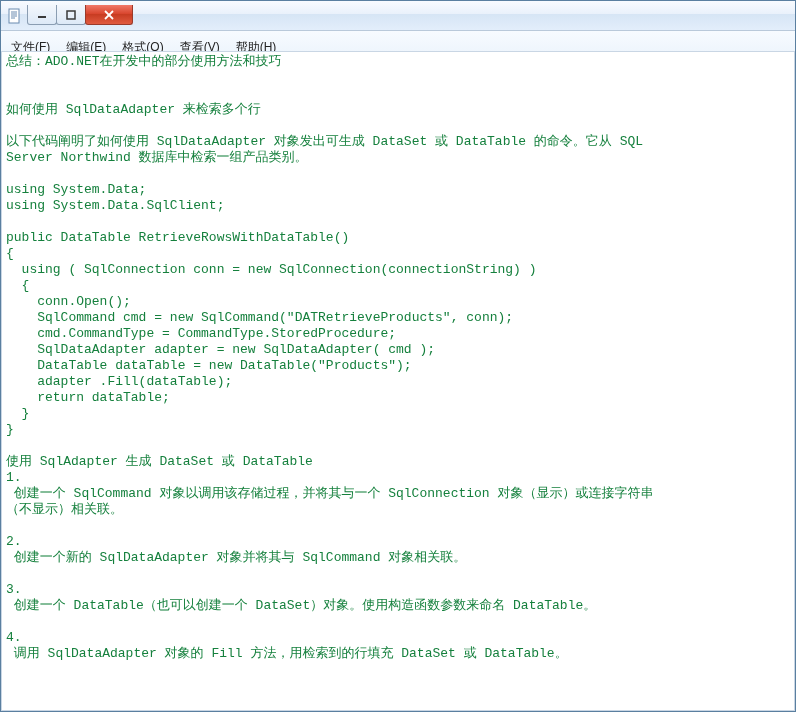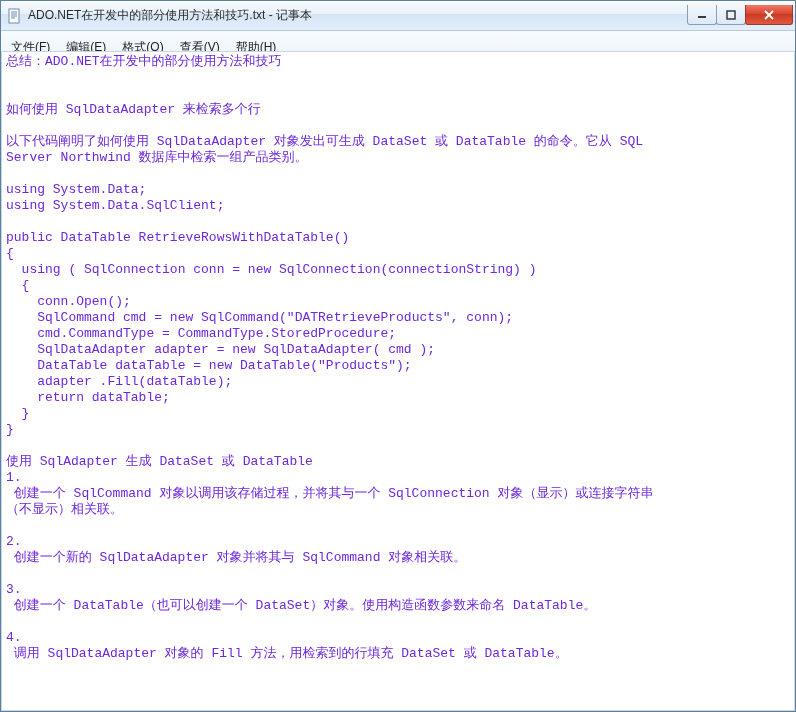--- a/index.html
+++ b/index.html
@@ -73,40 +73,39 @@
       top: 51px; left: 1px; right: 1px; bottom: 1px;
       border: 1px solid #c9d6e4;
       background: #fff;
     }
     .content {
       width: 100%; height: 100%;
       padding: 2px 4px;
       font-family: "SimSun", "NSimSun", "Courier New", monospace;
       font-size: 13px;
       line-height: 16px;
-      color: #6d28d9;
+      color: #15803d;
       white-space: pre;
       overflow: auto;
       outline: none;
     }
   </style>
 </head>
 <body>
 
 <div class="titlebar">
   <span class="icon">
     <svg width="16" height="16" viewBox="0 0 16 16">
       <rect x="2" y="1" width="10" height="14" fill="#fff" stroke="#6a8bb0" stroke-width="1"></rect>
       <line x1="4" y1="4" x2="10" y2="4" stroke="#6a8bb0" stroke-width="1"></line>
       <line x1="4" y1="6" x2="10" y2="6" stroke="#6a8bb0" stroke-width="1"></line>
       <line x1="4" y1="8" x2="10" y2="8" stroke="#6a8bb0" stroke-width="1"></line>
       <line x1="4" y1="10" x2="8" y2="10" stroke="#6a8bb0" stroke-width="1"></line>
     </svg>
   </span>
-  <span class="title">ADO.NET在开发中的部分使用方法和技巧.txt - 记事本</span>
   <div class="winbtns">
     <div class="winbtn">
       <svg width="10" height="10" viewBox="0 0 10 10">
           <rect x="1" y="6" width="8" height="2" fill="#3a3a3a"></rect>
         </svg>
     </div>
     <div class="winbtn">
       <svg width="10" height="10" viewBox="0 0 10 10">
           <rect x="1" y="1" width="8" height="8" fill="none" stroke="#3a3a3a" stroke-width="1.5"></rect>
         </svg>

